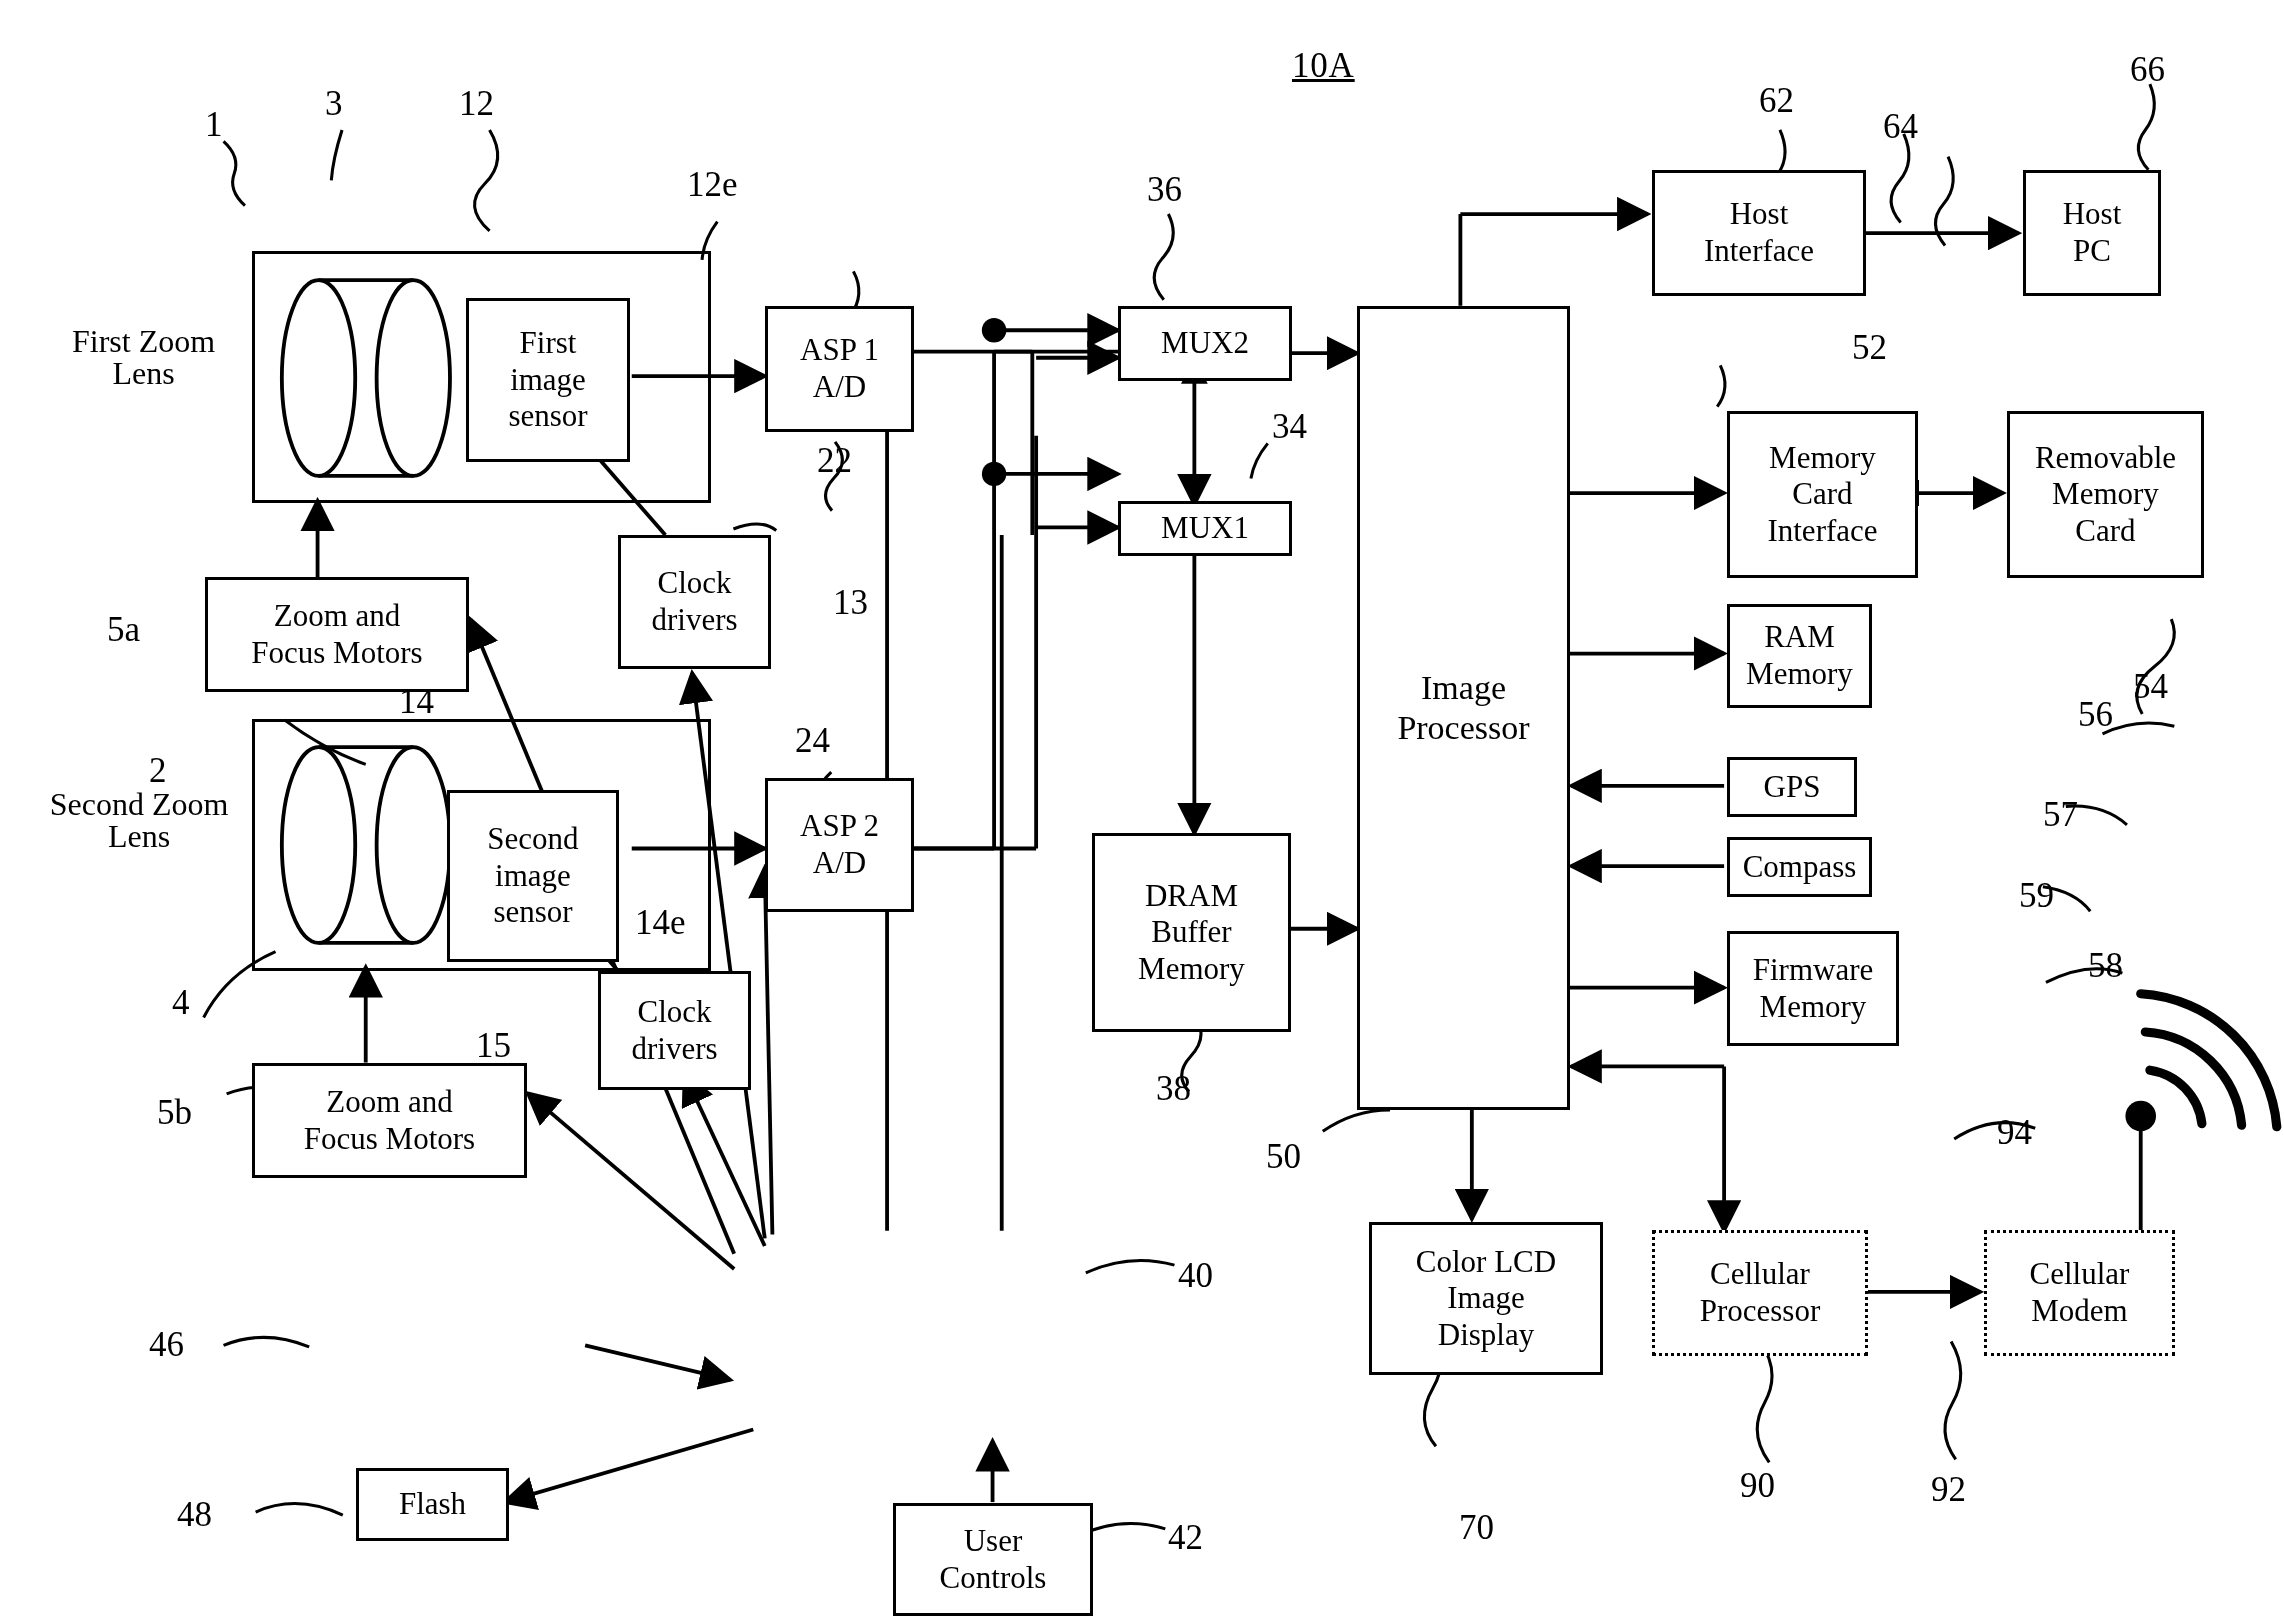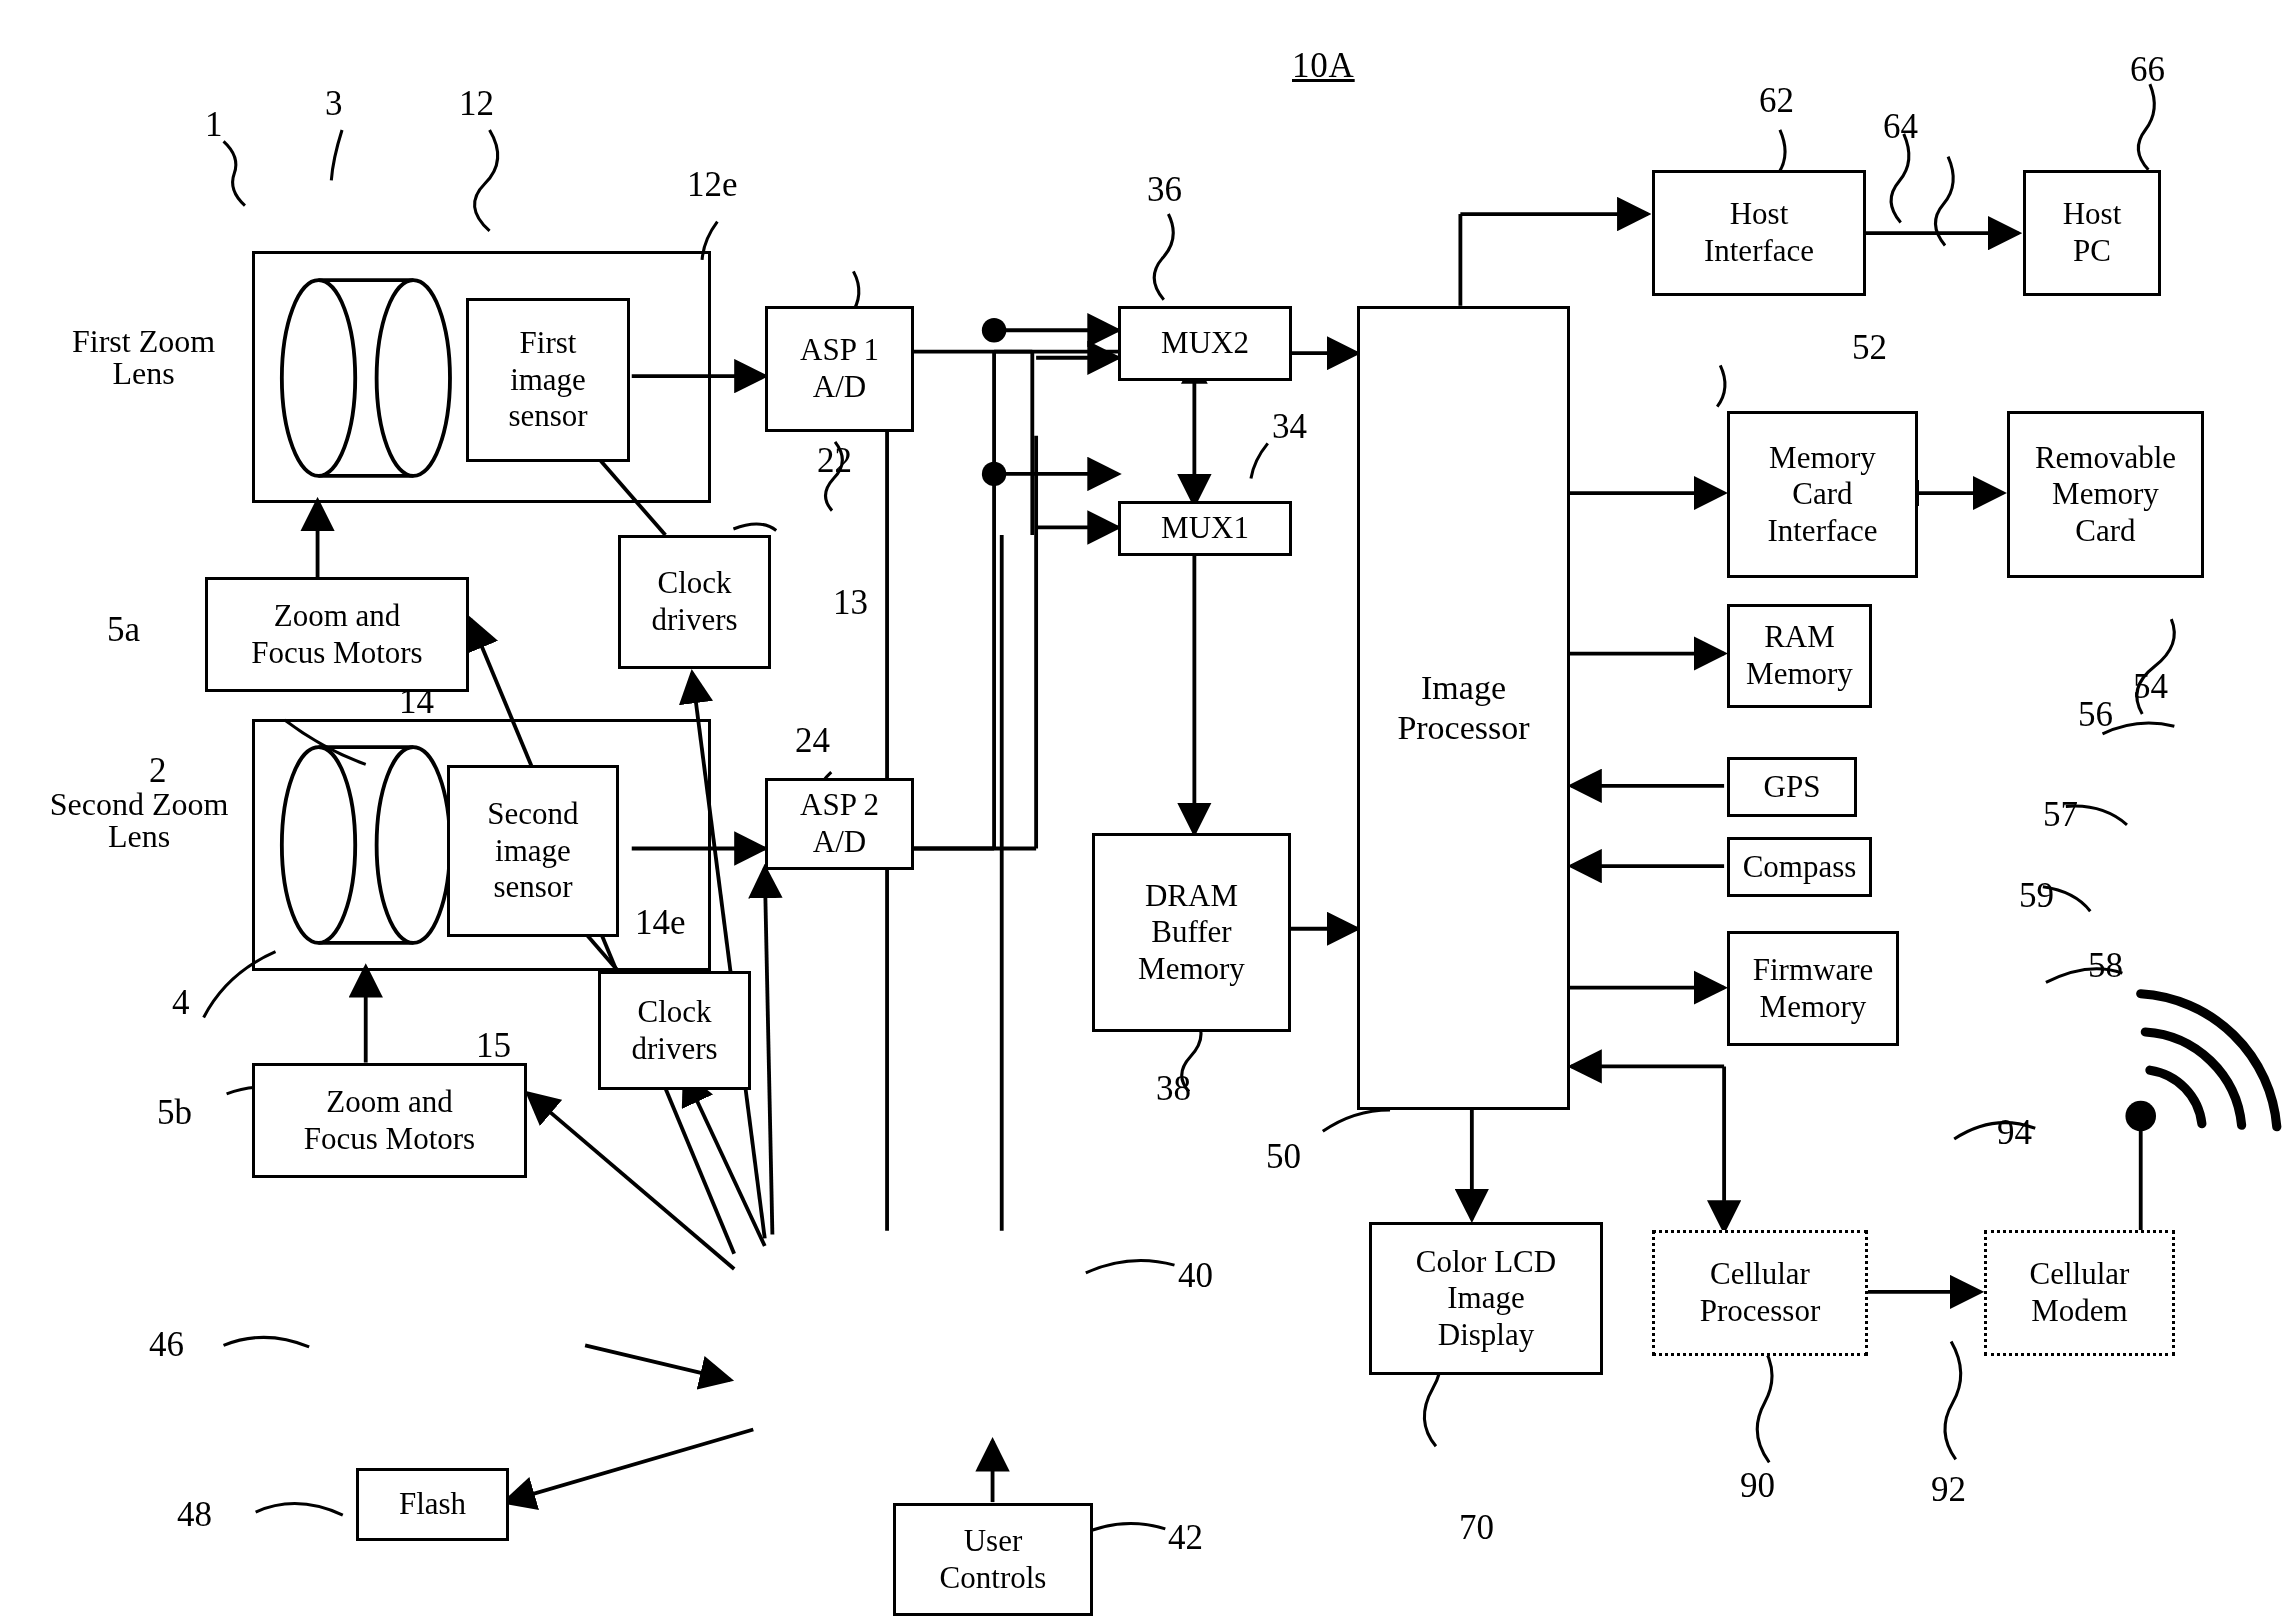--- a/index.html
+++ b/index.html
@@ -228,27 +228,27 @@
   <div class="label" style="left:44px;top:325px;width:199px;">First Zoom
 Lens</div>
   <div class="label" style="left:32px;top:788px;width:214px;">Second Zoom
 Lens</div>
 
   <div class="title" style="left:1292px;top:46px;">10A</div>
 
   <div class="box" style="left:466px;top:298px;width:164px;height:164px;">First
 image
 sensor</div>
-  <div class="box" style="left:447px;top:765px;width:172px;height:172px;">Second
+  <div class="box" style="left:447px;top:790px;width:172px;height:172px;">Second
 image
 sensor</div>
 
   <div class="box" style="left:765px;top:306px;width:149px;height:126px;">ASP 1
 A/D</div>
-  <div class="box" style="left:765px;top:778px;width:149px;height:92px;">ASP 2
+  <div class="box" style="left:765px;top:778px;width:149px;height:134px;">ASP 2
 A/D</div>
 
   <div class="box" style="left:1118px;top:306px;width:174px;height:75px;">MUX2</div>
   <div class="box" style="left:1118px;top:501px;width:174px;height:55px;">MUX1</div>
 
   <div class="box" style="left:1092px;top:833px;width:199px;height:199px;">DRAM
 Buffer
 Memory</div>
 
   <div class="box" style="left:1357px;top:306px;width:213px;height:804px;font-size:34px;">Image

